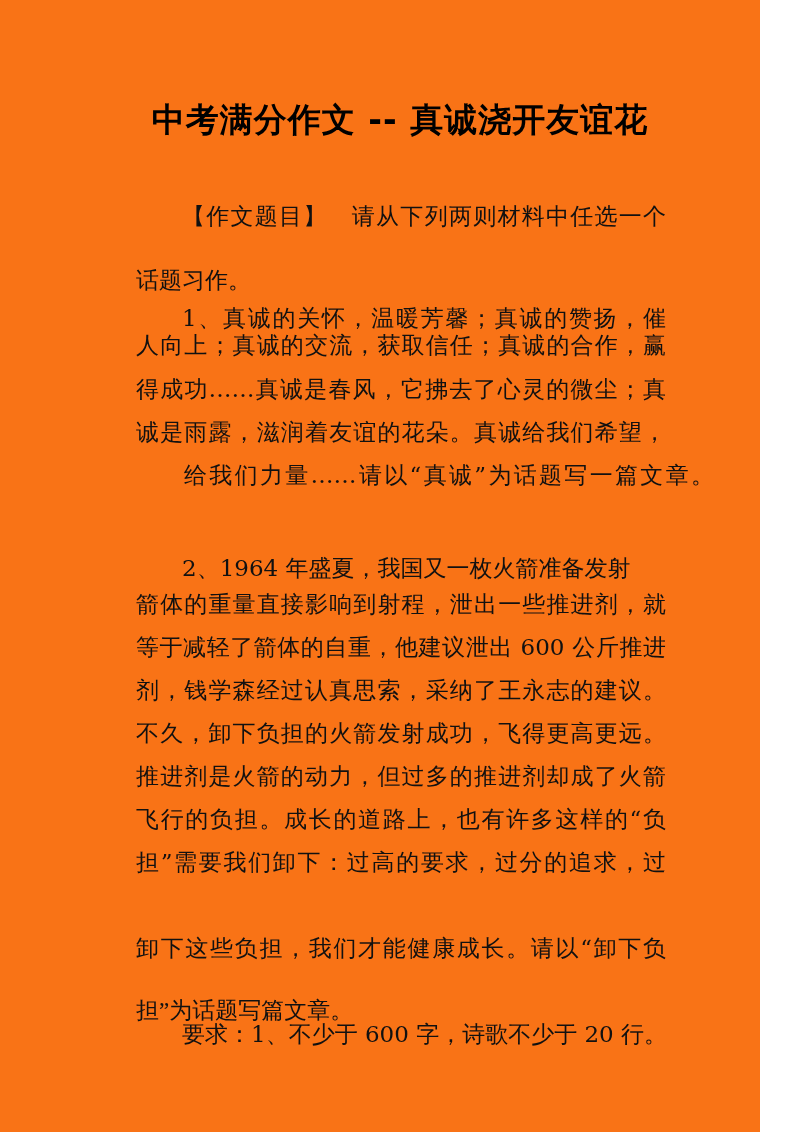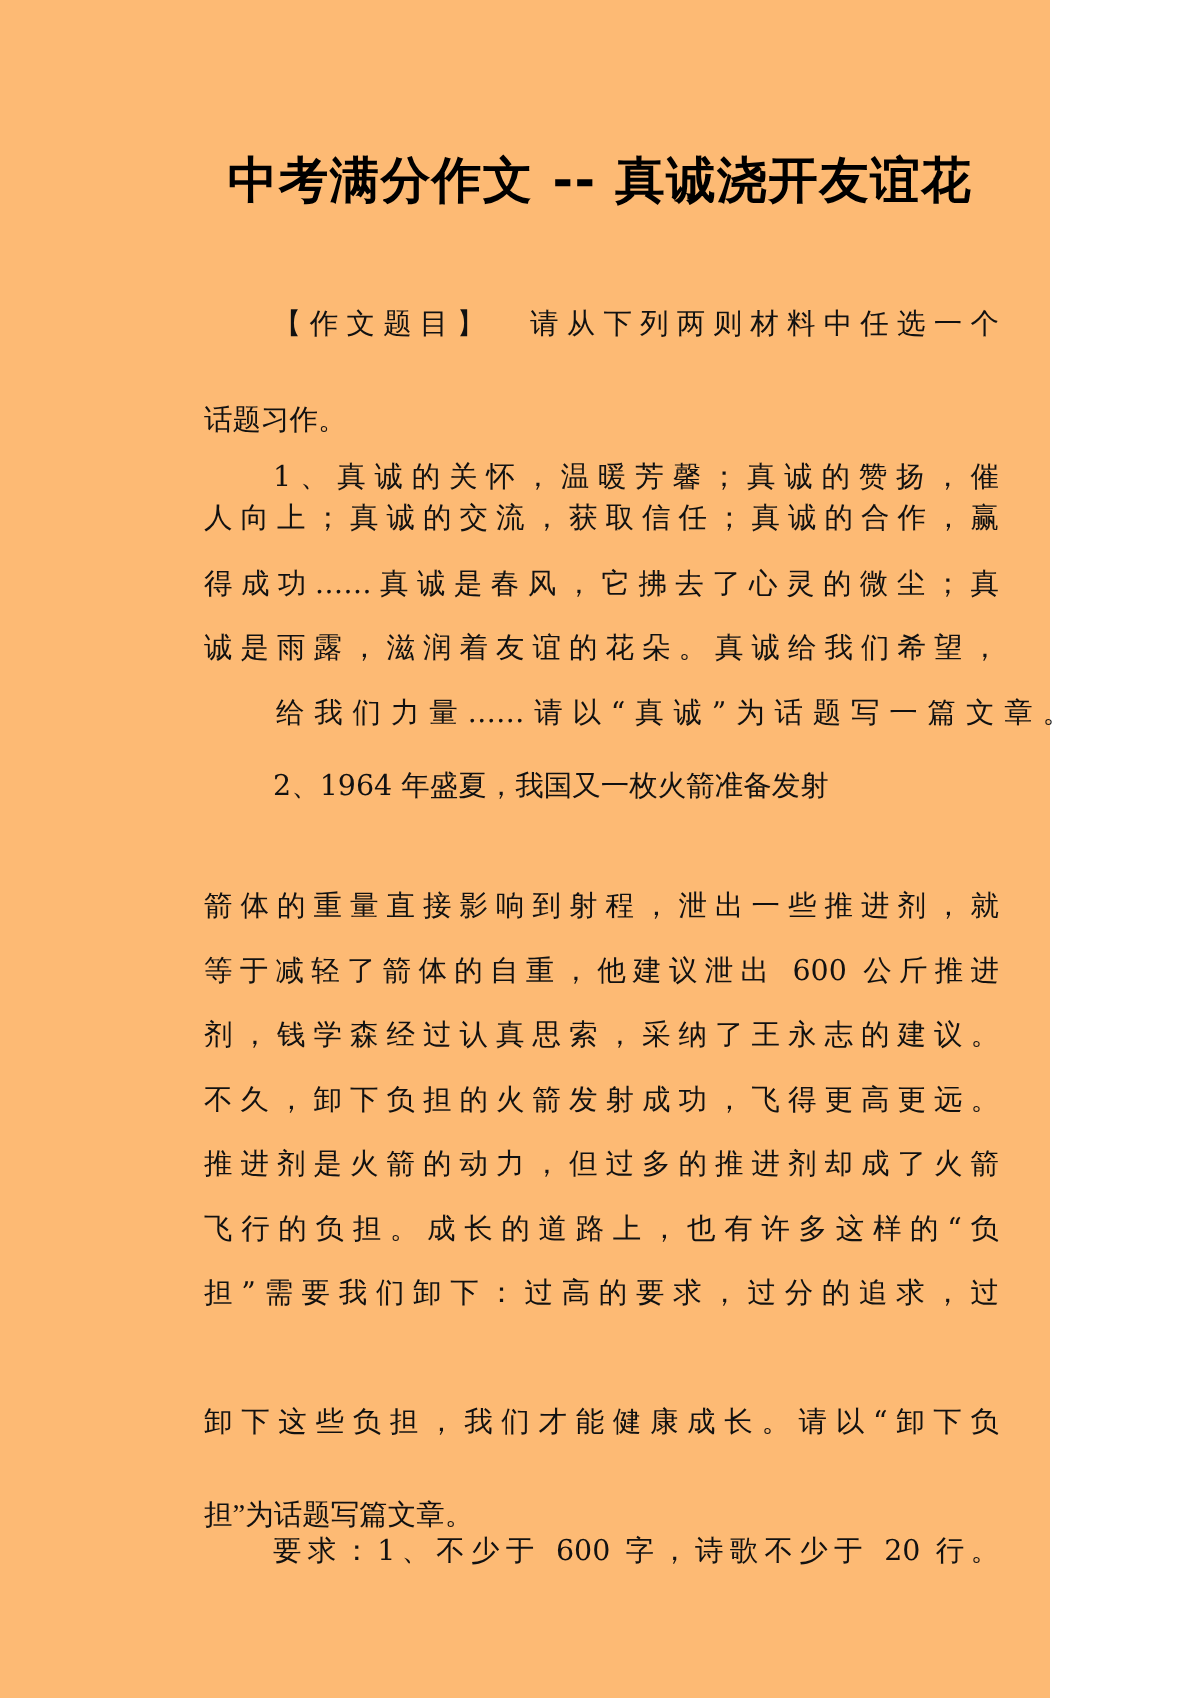--- a/index.html
+++ b/index.html
@@ -11,42 +11,42 @@
       width: 800px;
       height: 1132px;
       position: relative;
       overflow: hidden;
       font-family: "DejaVu Serif", "Liberation Serif", serif;
       color: #111111;
     }
     .page {
       position: absolute;
       left: 0; top: 0;
-      width: 700px; height: 1132px;
-      background: #fdba74;
+      width: 760px; height: 1132px;
+      background: #f97316;
     }
     .title {
       position: absolute;
       left: 0;
       top: 98px;
       width: 800px;
       text-align: center;
       font-family: "DejaVu Sans", "Liberation Sans", sans-serif;
       font-weight: bold;
       font-size: 33px;
       line-height: 44px;
       letter-spacing: 1px;
       color: #000000;
       white-space: pre;
     }
     .line {
       position: absolute;
       left: 136px;
       width: 530px;
-      font-size: 19px;
+      font-size: 23px;
       line-height: 32px;
       height: 32px;
       white-space: nowrap;
       text-align: justify;
       text-align-last: justify;
       color: #111111;
     }
     .line.indent {
       left: 182px;
       width: 484px;
@@ -65,21 +65,21 @@
 
   <div class="line indent" style="top:200px;">【作文题目】　请从下列两则材料中任选一个</div>
   <div class="line short" style="top:244px;">话题习作。</div>
 
   <div class="line indent" style="top:302px;">1、真诚的关怀，温暖芳馨；真诚的赞扬，催</div>
   <div class="line" style="top:373px;">得成功……真诚是春风，它拂去了心灵的微尘；真</div>
   <div class="line" style="top:329px;">人向上；真诚的交流，获取信任；真诚的合作，赢</div>
   <div class="line" style="top:416px;">诚是雨露，滋润着友谊的花朵。真诚给我们希望，</div>
   <div class="line" style="top:459px;margin-left:48px;">给我们力量……请以“真诚”为话题写一篇文章。</div>
 
-  <div class="line indent short" style="top:488px;">2、1964 年盛夏，我国又一枚火箭准备发射</div>
+  <div class="line indent short" style="top:532px;">2、1964 年盛夏，我国又一枚火箭准备发射</div>
   <div class="line" style="top:588px;">箭体的重量直接影响到射程，泄出一些推进剂，就</div>
   <div class="line" style="top:631px;">等于减轻了箭体的自重，他建议泄出 600 公斤推进</div>
   <div class="line" style="top:674px;">剂，钱学森经过认真思索，采纳了王永志的建议。</div>
   <div class="line" style="top:717px;">不久，卸下负担的火箭发射成功，飞得更高更远。</div>
   <div class="line" style="top:760px;">推进剂是火箭的动力，但过多的推进剂却成了火箭</div>
   <div class="line" style="top:803px;">飞行的负担。成长的道路上，也有许多这样的“负</div>
   <div class="line" style="top:846px;">担”需要我们卸下：过高的要求，过分的追求，过</div>
   <div class="line" style="top:932px;">卸下这些负担，我们才能健康成长。请以“卸下负</div>
   <div class="line short" style="top:975px;font-family:Liberation Serif, serif;">担”为话题写篇文章。</div>
 

